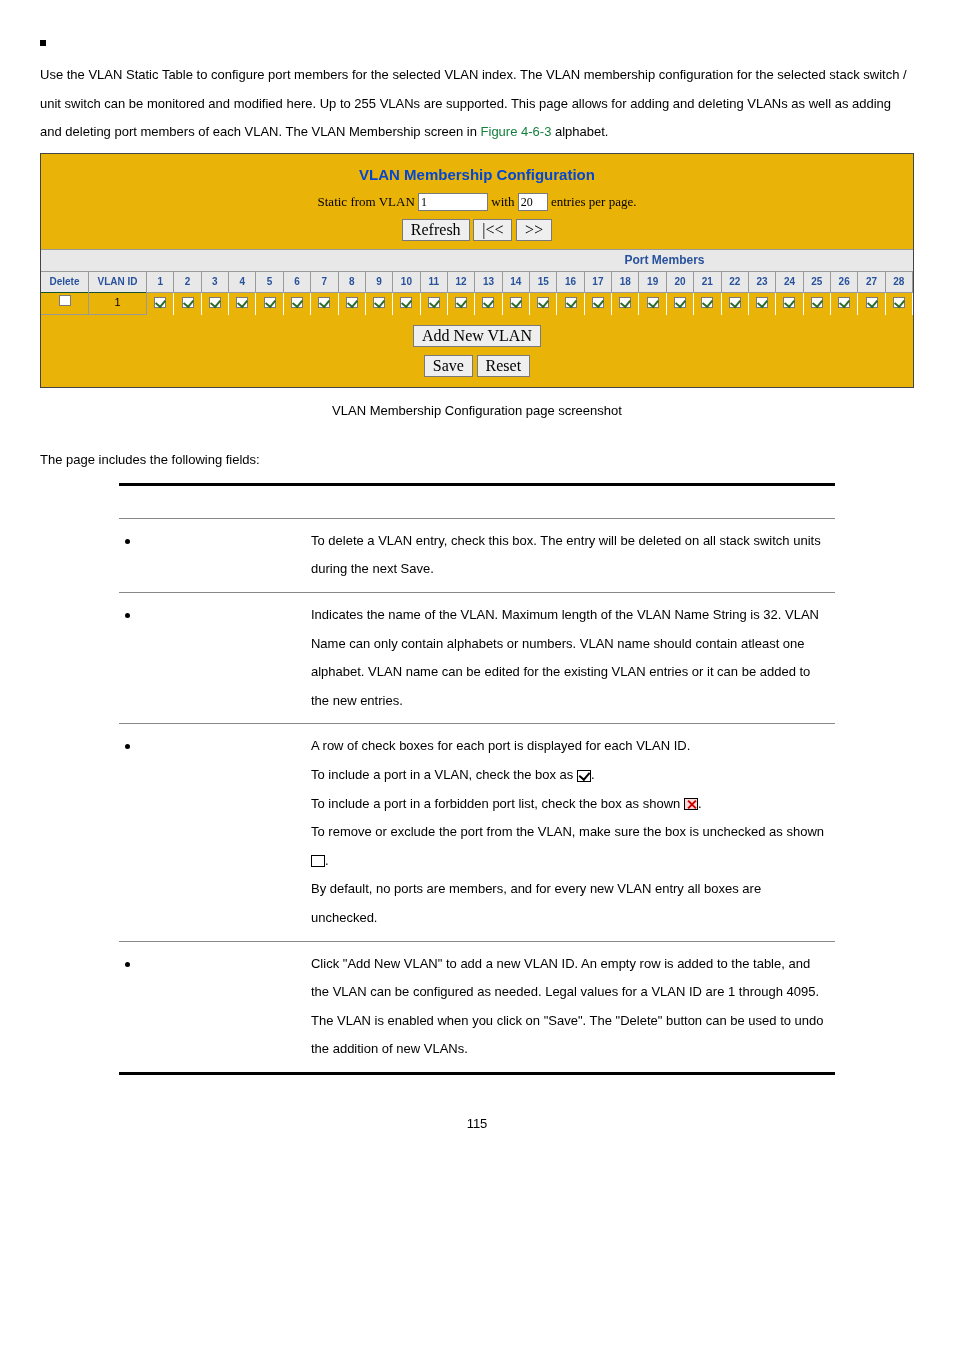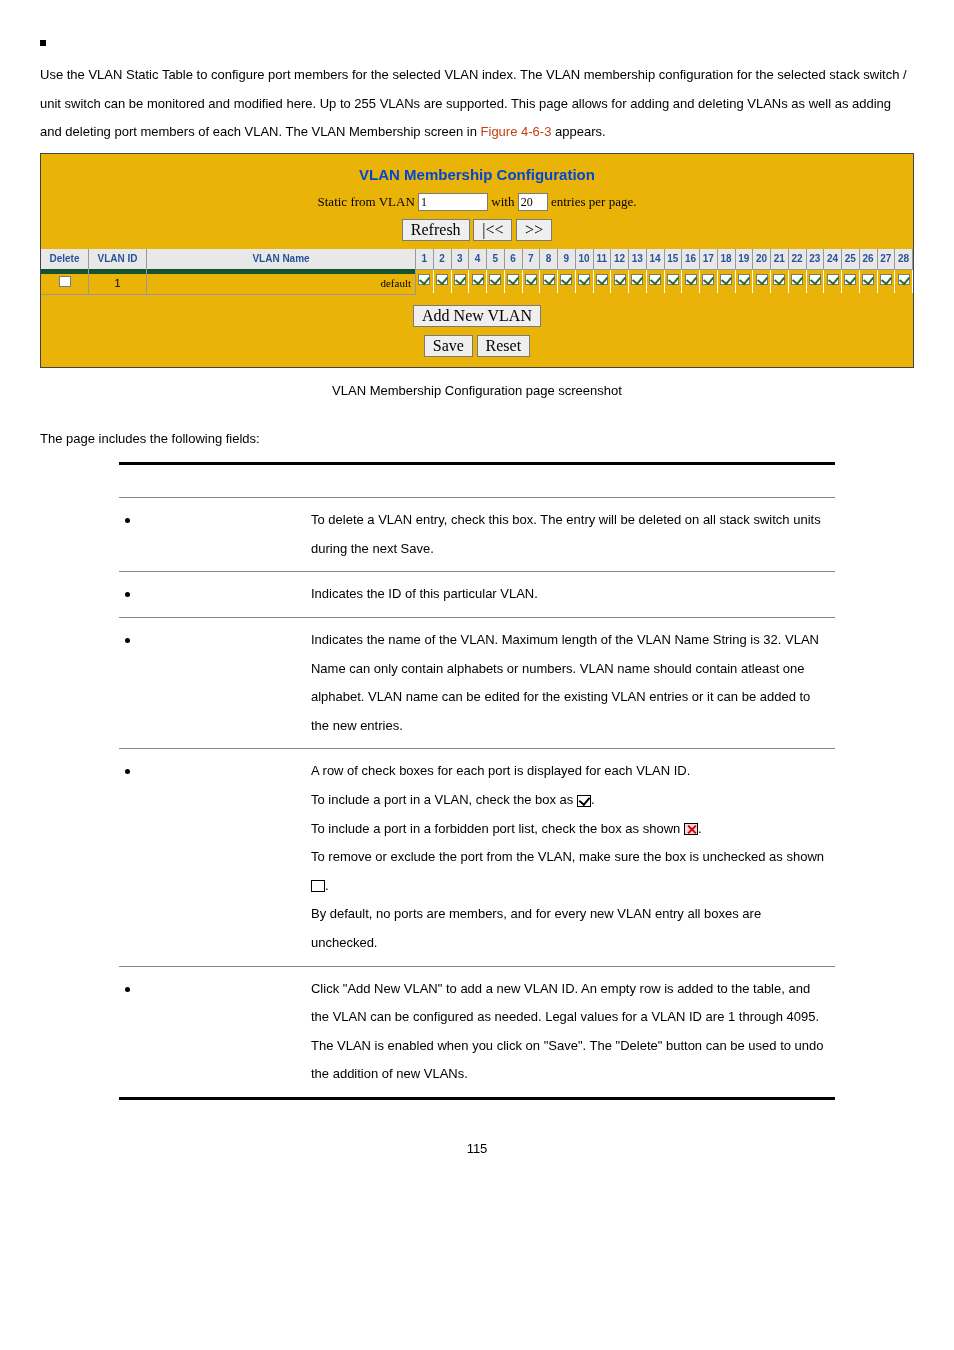--- a/index.html
+++ b/index.html
@@ -7,21 +7,21 @@
     font-family: Arial, sans-serif;
     font-size: 13px;
     margin: 0;
     padding: 40px 40px 20px 40px;
     color: #000;
     background: #fff;
     line-height: 1.4;
   }
   .bullet-square { display: inline-block; width: 6px; height: 6px; background: #000; margin-bottom: 10px; }
   .intro { line-height: 2.2; margin-bottom: 6px; }
-  .intro .link { color: #c2410c; }
+  .intro .link { color: #15803d; }
   .screenshot {
     border: 1px solid #444;
     margin: 0 0 10px 0;
     background: #eab308;
   }
   .ss-title {
     text-align: center;
     color: #0046d5;
     font-weight: bold;
     font-family: Verdana, Arial, sans-serif;
@@ -47,21 +47,21 @@
   }
   .table-strip { display: flex; }
   .table-strip .c-delete, .table-strip .c-vlanid, .table-strip .c-name {
     border-right: 1px solid #999;
     border-bottom: 1px solid #999;
     font-family: Verdana, Arial, sans-serif;
   }
   .c-delete { width: 48px; }
   .c-vlanid { width: 58px; }
   .c-name { flex: 0 0 269px; display: flex; flex-direction: column; }
-  .th { background: #e8e8e8; color: #28529c; font-size: 10px; font-weight: bold; text-align: center; padding: 3px 2px; border-bottom: 5px solid #14532d; }
+  .th { background: #e8e8e8; color: #28529c; font-size: 10px; font-weight: bold; text-align: center; padding: 3px 2px; border-bottom: 1px solid #14532d; }
   .td { text-align: center; font-size: 11px; padding: 2px; }
   .td-name { text-align: right; padding-right: 4px; font-family: "Times New Roman", serif; }
   .ports { flex: 1; }
   .ports-head, .ports-body { display: flex; }
   .port-h {
     flex: 1 1 0; min-width: 0;
     background: #e8e8e8;
     color: #28529c;
     border-right: 1px solid #999;
     border-bottom: 1px solid #999;
@@ -122,53 +122,53 @@
 </head>
 <body>
 
 
 
 <span class="bullet-square"></span>
 
 <div class="intro">
   <span>Use the VLAN Static Table to configure port members for the selected VLAN index. The VLAN membership configuration for the selected stack switch / unit switch can be monitored and modified here. Up to 255 VLANs are supported. This page allows for adding and deleting VLANs as well as adding and deleting port members of each VLAN. The VLAN Membership screen in </span>
   <span class="link">Figure 4-6-3</span>
-  <span> appears.</span>
+  <span> alphabet.</span>
 </div>
 
 <div class="screenshot">
   <div class="ss-title">VLAN Membership Configuration</div>
 
   <div class="ss-row1">
     <span>Static from VLAN</span>
     <input class="in1" value="1" style="">
     <span>with</span>
     <input class="in2" value="20" style="">
     <span>entries per page.</span>
   </div>
 
   <div class="ss-row2">
     <button class="btn">Refresh</button>
     <button class="btn">|&lt;&lt;</button>
     <button class="btn">&gt;&gt;</button>
   </div>
 
+  <div class="header-strip">
+    <div class="left"></div>
+    <div class="right">Port Members</div>
+  </div>
 
   <div class="table-strip">
     <div class="c-delete">
       <div class="th">Delete</div>
       <div class="td"><span class="chk"></span></div>
     </div>
     <div class="c-vlanid">
       <div class="th">VLAN ID</div>
       <div class="td">1</div>
-    </div>
-    <div class="c-name">
-      <div class="th">VLAN Name</div>
-      <div class="td td-name">default</div>
     </div>
     <div class="ports">
       <div class="ports-head" id="ports-head">
           <div class="port-h">1</div>
           <div class="port-h">2</div>
           <div class="port-h">3</div>
           <div class="port-h">4</div>
           <div class="port-h">5</div>
           <div class="port-h">6</div>
           <div class="port-h">7</div>
@@ -245,24 +245,20 @@
         <th class="obj"></th>
         <th class="desc"></th>
       </tr>
   <tr>
     <td class="c1"><span class="blt"></span></td>
     <td>To delete a VLAN entry, check this box.
 The entry will be deleted on all stack switch units during the next Save.</td>
   </tr>
   <tr>
     <td class="c1"><span class="blt"></span></td>
-    <td>Indicates the ID of this particular VLAN.</td>
-  </tr>
-  <tr>
-    <td class="c1"><span class="blt"></span></td>
     <td>Indicates the name of the VLAN. Maximum length of the VLAN Name String is 32. VLAN Name can only contain alphabets or numbers. VLAN name should contain atleast one alphabet. VLAN name can be edited for the existing VLAN entries or it can be added to the new entries.</td>
   </tr>
   <tr>
     <td class="c1"><span class="blt"></span></td>
     <td>
       <span>A row of check boxes for each port is displayed for each VLAN ID.</span><br>
       <span>To include a port in a VLAN, check the box as </span><span class="ico-box check"></span><span>.</span><br>
       <span>To include a port in a forbidden port list, check the box as shown </span><span class="ico-box cross"></span><span>.</span><br>
       <span>To remove or exclude the port from the VLAN, make sure the box is unchecked as shown </span><span class="ico-box"></span><span>.</span><br>
       <span>By default, no ports are members, and for every new VLAN entry all boxes are unchecked.</span>

